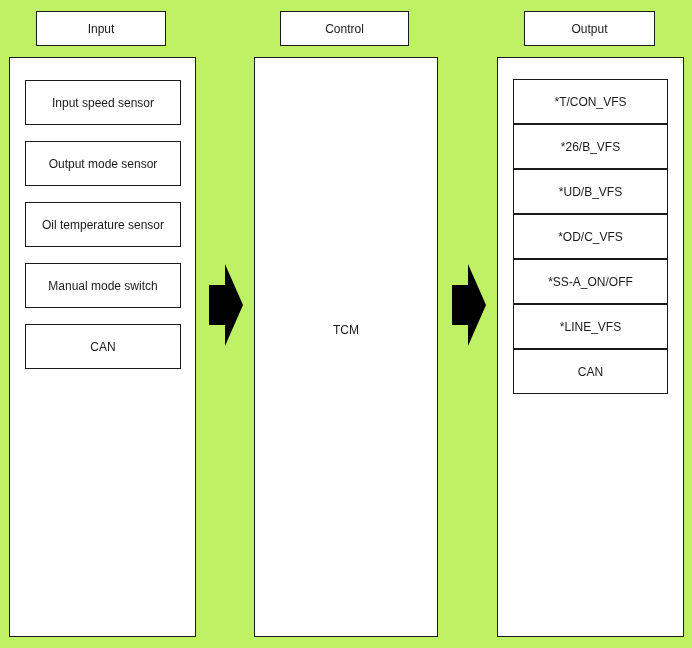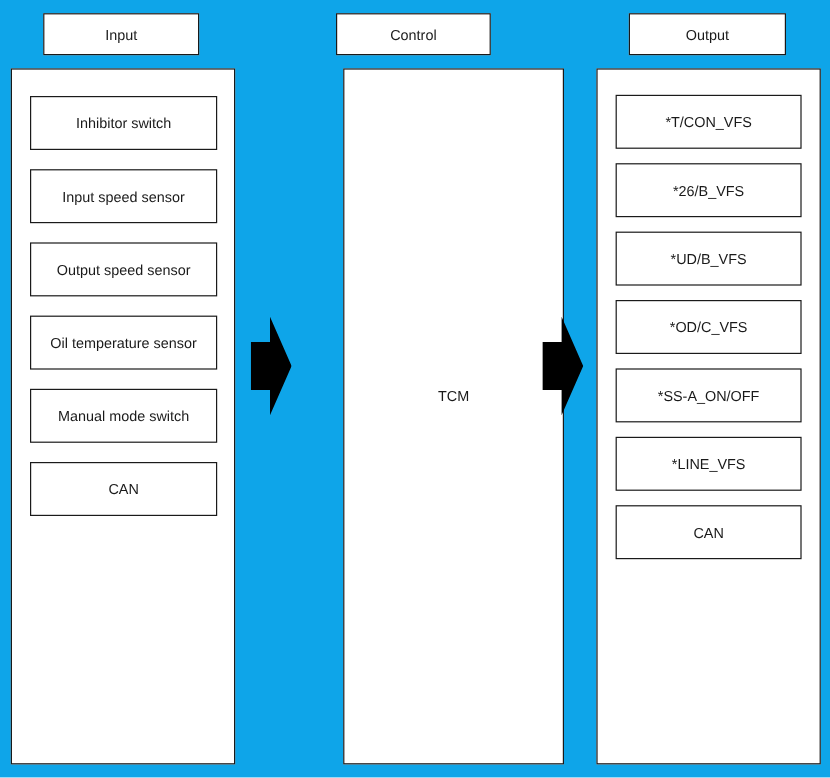--- a/index.html
+++ b/index.html
@@ -5,21 +5,21 @@
   html, body {
     margin: 0;
     padding: 0;
     background: #ffffff;
     font-family: "Liberation Sans", sans-serif;
   }
   .canvas {
     position: relative;
     width: 692px;
     height: 648px;
-    background: #0ea5e9;
+    background: #bef264;
     color: #1a1a1a;
     font-size: 12px;
     overflow: hidden;
   }
   .header-box {
     position: absolute;
     top: 11px;
     height: 35px;
     box-sizing: border-box;
     border: 1.5px solid #1a1a1a;
@@ -44,29 +44,28 @@
     left: 9px;
     width: 187px;
     display: flex;
     flex-direction: column;
     padding: 22px 14px 0 15px;
     gap: 16px;
   }
   .container-control {
     left: 254px;
     width: 184px;
-    margin-left: 32px;
   }
   .container-output {
     left: 497px;
     width: 187px;
     display: flex;
     flex-direction: column;
     padding: 21px 15px 0 15px;
-    gap: 12px;
+    gap: 0;
   }
   .item-box {
     box-sizing: border-box;
     flex: 0 0 45px;
     height: 45px;
     border: 1.5px solid #1a1a1a;
     background: #ffffff;
     display: flex;
     align-items: center;
     justify-content: center;
@@ -101,27 +100,24 @@
   </div>
   <div class="header-box header-control">
     <span>Control</span>
   </div>
   <div class="header-box header-output">
     <span>Output</span>
   </div>
 
   <div class="container container-input">
     <div class="item-box">
-      <span>Inhibitor switch</span>
-    </div>
-    <div class="item-box">
       <span>Input speed sensor</span>
     </div>
     <div class="item-box">
-      <span>Output speed sensor</span>
+      <span>Output mode sensor</span>
     </div>
     <div class="item-box">
       <span>Oil temperature sensor</span>
     </div>
     <div class="item-box">
       <span>Manual mode switch</span>
     </div>
     <div class="item-box">
       <span>CAN</span>
     </div>

